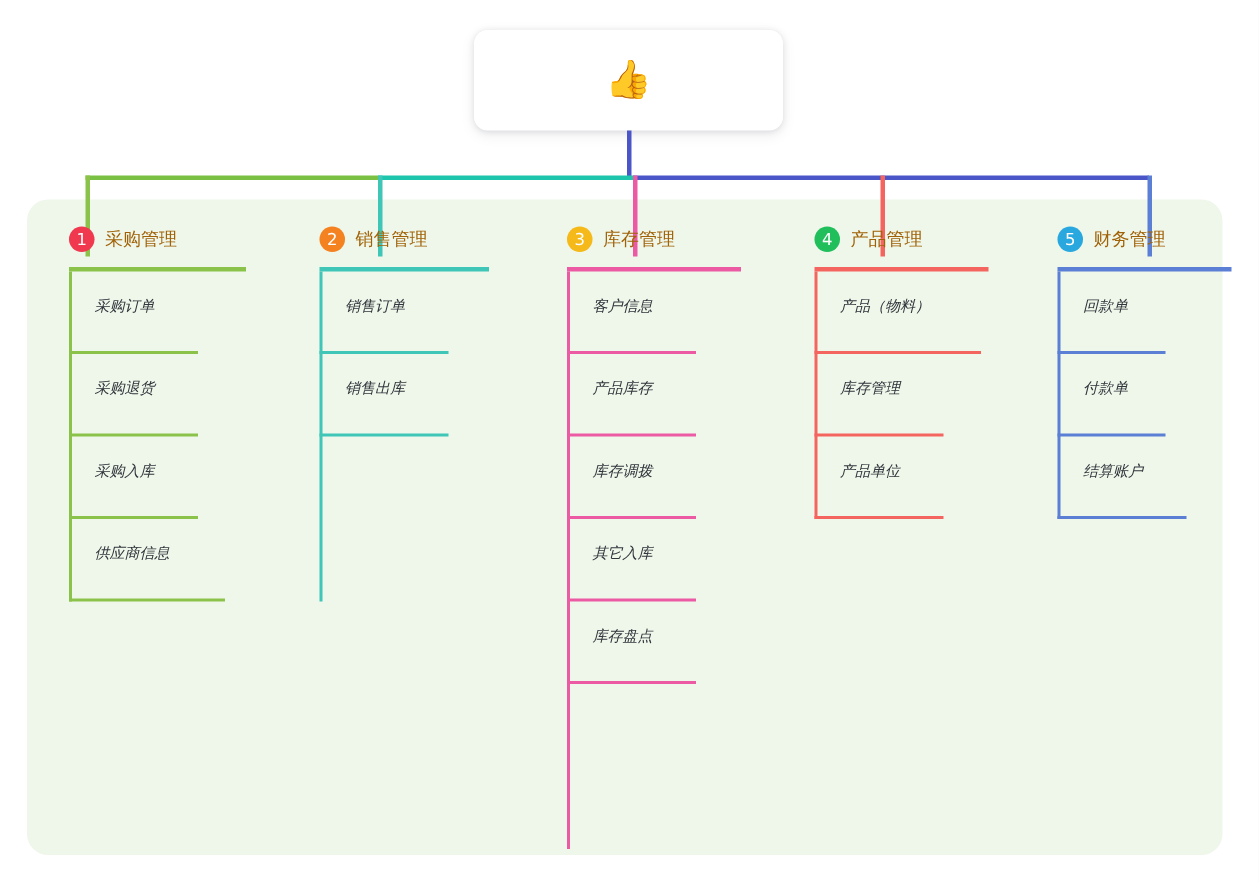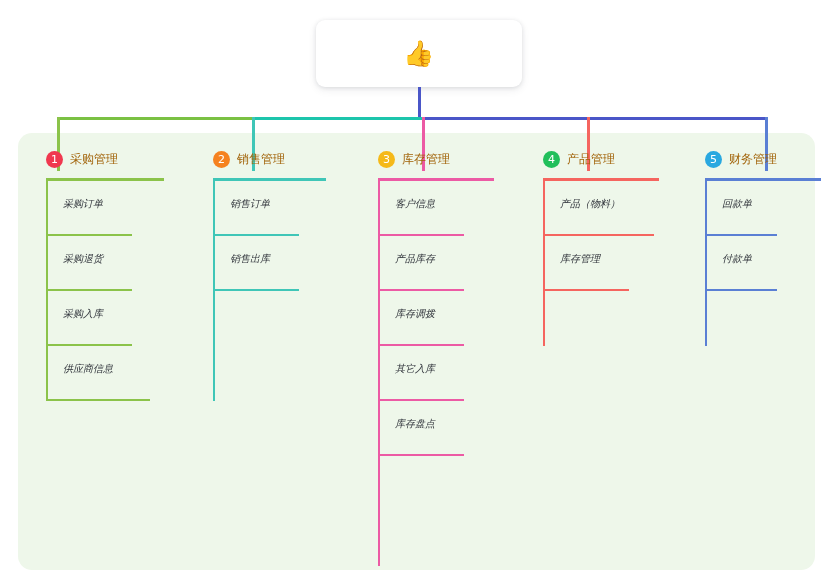--- a/index.html
+++ b/index.html
@@ -244,35 +244,43 @@
         <div class="children">
           <div class="spine" style="background: rgb(245, 101, 95); height: 165px;"></div>
           <div class="child">
             <span class="child-label">产品（物料）</span>
             <div class="child-rule" style="width: 111px; background: rgb(245, 101, 95);"></div>
           </div>
           <div class="child">
             <span class="child-label">库存管理</span>
             <div class="child-rule" style="width: 86px; background: rgb(245, 101, 95);"></div>
           </div>
+          <div class="child">
+            <span class="child-label">产品单位</span>
+            <div class="child-rule" style="width: 86px; background: rgb(245, 101, 95);"></div>
+          </div>
         </div>
       </div>
       <div class="column" style="left: 691px; width: 148px;">
         <div class="col-head">
           <span class="badge" style="background: rgb(41, 168, 224);">5</span>
           <span class="col-title">财务管理</span>
         </div>
         <div class="head-rule" style="width: 116px; margin-left: 14px; background: rgb(90, 127, 212);"></div>
         <div class="children">
           <div class="spine" style="background: rgb(90, 127, 212); height: 165px;"></div>
           <div class="child">
             <span class="child-label">回款单</span>
             <div class="child-rule" style="width: 72px; background: rgb(90, 127, 212);"></div>
           </div>
           <div class="child">
             <span class="child-label">付款单</span>
             <div class="child-rule" style="width: 72px; background: rgb(90, 127, 212);"></div>
           </div>
+          <div class="child">
+            <span class="child-label">结算账户</span>
+            <div class="child-rule" style="width: 86px; background: rgb(90, 127, 212);"></div>
+          </div>
         </div>
       </div>
     </div>
 
 </div>
 
 </body></html>

